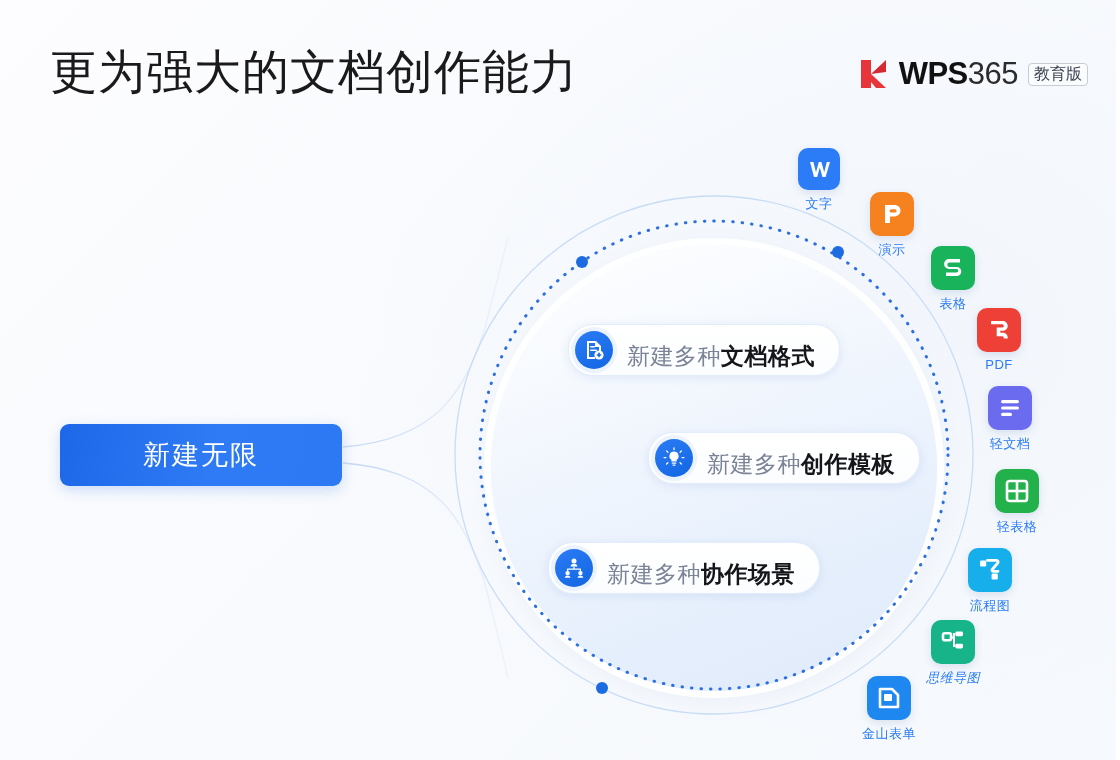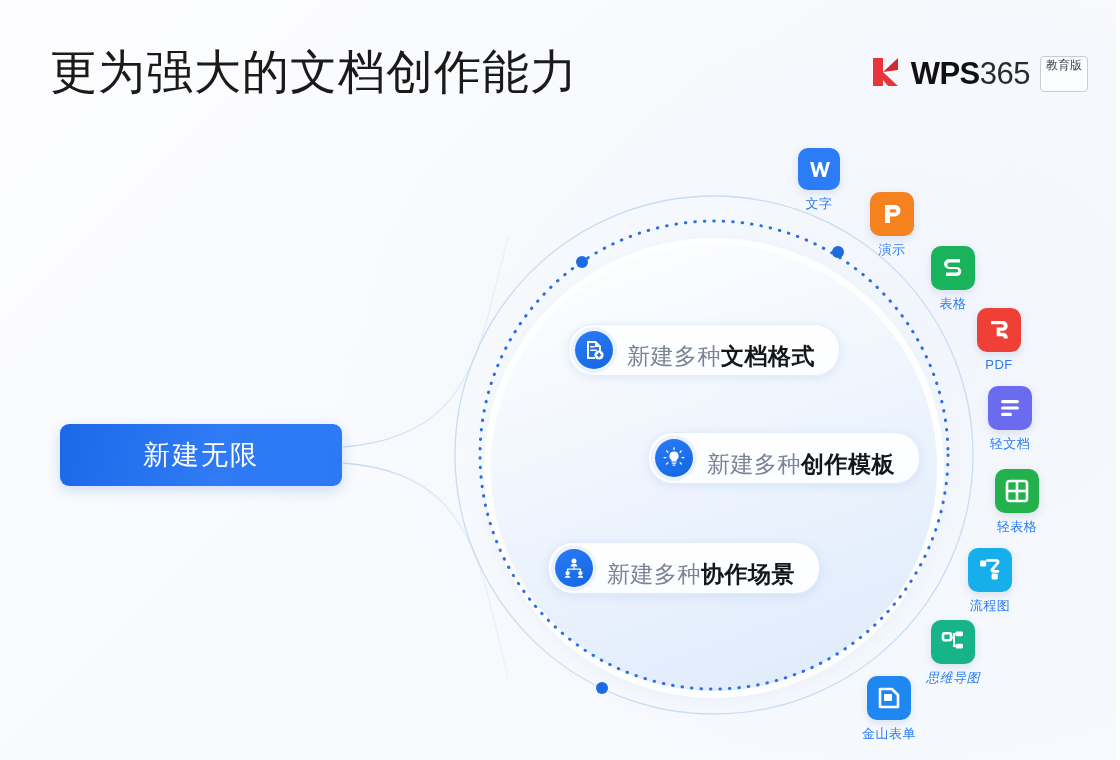--- a/index.html
+++ b/index.html
@@ -35,20 +35,21 @@
     color: #1a1a1a;
     font-weight: 400;
     white-space: nowrap;
   }
 
   .brand {
     position: absolute;
     right: 28px;
     top: 56px;
     display: flex;
+    align-items: center;
     gap: 10px;
   }
   .brand-mark {
     width: 30px;
     height: 32px;
     display: block;
   }
   .brand-name {
     font-size: 31px;
     color: #111111;
@@ -60,21 +61,21 @@
     font-weight: 700;
   }
   .brand-name .num {
     font-weight: 300;
     color: #2b2b2b;
   }
   .brand-badge {
     border: 1px solid #c8ccd4;
     border-radius: 4px;
     padding: 2px 5px 3px;
-    font-size: 12px;
+    font-size: 16px;
     color: #3d4352;
     background: #fbfcfe;
     line-height: 1;
     white-space: nowrap;
   }
 
   
   .left-node {
     position: absolute;
     left: 60px;

